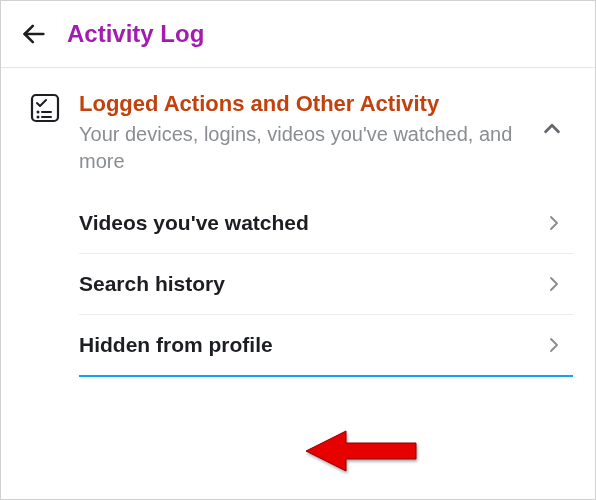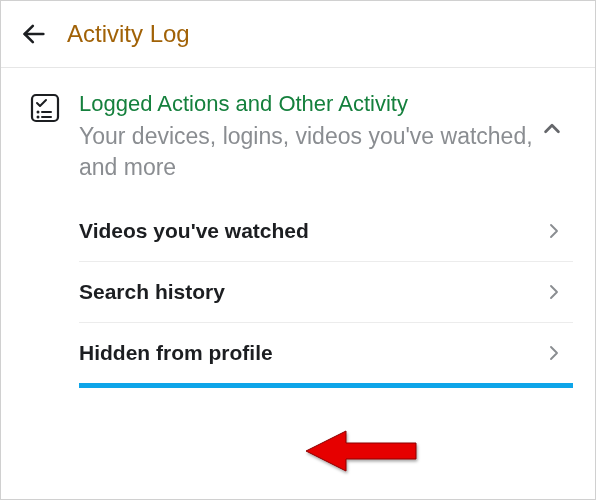--- a/index.html
+++ b/index.html
@@ -22,22 +22,22 @@
       width: 30px;
       height: 30px;
       display: flex;
       align-items: center;
       justify-content: center;
       margin-right: 18px;
       cursor: pointer;
     }
     .header-title {
       font-size: 24px;
-      font-weight: 400;
-      color: #a16207;
+      font-weight: 700;
+      color: #a21caf;
     }
     .section {
       padding: 18px 22px 0 28px;
     }
     .section-header {
       display: flex;
       align-items: flex-start;
       padding: 4px 10px 18px 0;
       cursor: pointer;
     }
@@ -46,26 +46,26 @@
       height: 32px;
       flex-shrink: 0;
       margin-right: 18px;
       margin-top: 2px;
     }
     .section-text {
       flex: 1;
     }
     .section-title {
       font-size: 22px;
-      font-weight: 400;
-      color: #15803d;
+      font-weight: 700;
+      color: #c2410c;
       line-height: 1.3;
     }
     .section-subtitle {
-      font-size: 23px;
+      font-size: 20px;
       color: #8a8d91;
       line-height: 1.35;
       margin-top: 2px;
     }
     .collapse-icon {
       width: 22px;
       height: 22px;
       flex-shrink: 0;
       margin-top: 28px;
       margin-left: 8px;
@@ -79,21 +79,21 @@
       align-items: center;
       justify-content: space-between;
       padding: 18px 10px 18px 0;
       border-top: 1px solid #ececec;
       cursor: pointer;
     }
     .item:first-child {
       border-top: none;
     }
     .item:last-child {
-      border-bottom: 5px solid #0ea5e9;
+      border-bottom: 2px solid #0ea5e9;
       gap: 40px;
     }
     .item-label {
       font-size: 21px;
       font-weight: 700;
       color: #1c1e21;
     }
     .chevron-icon {
       width: 18px;
       height: 18px;

